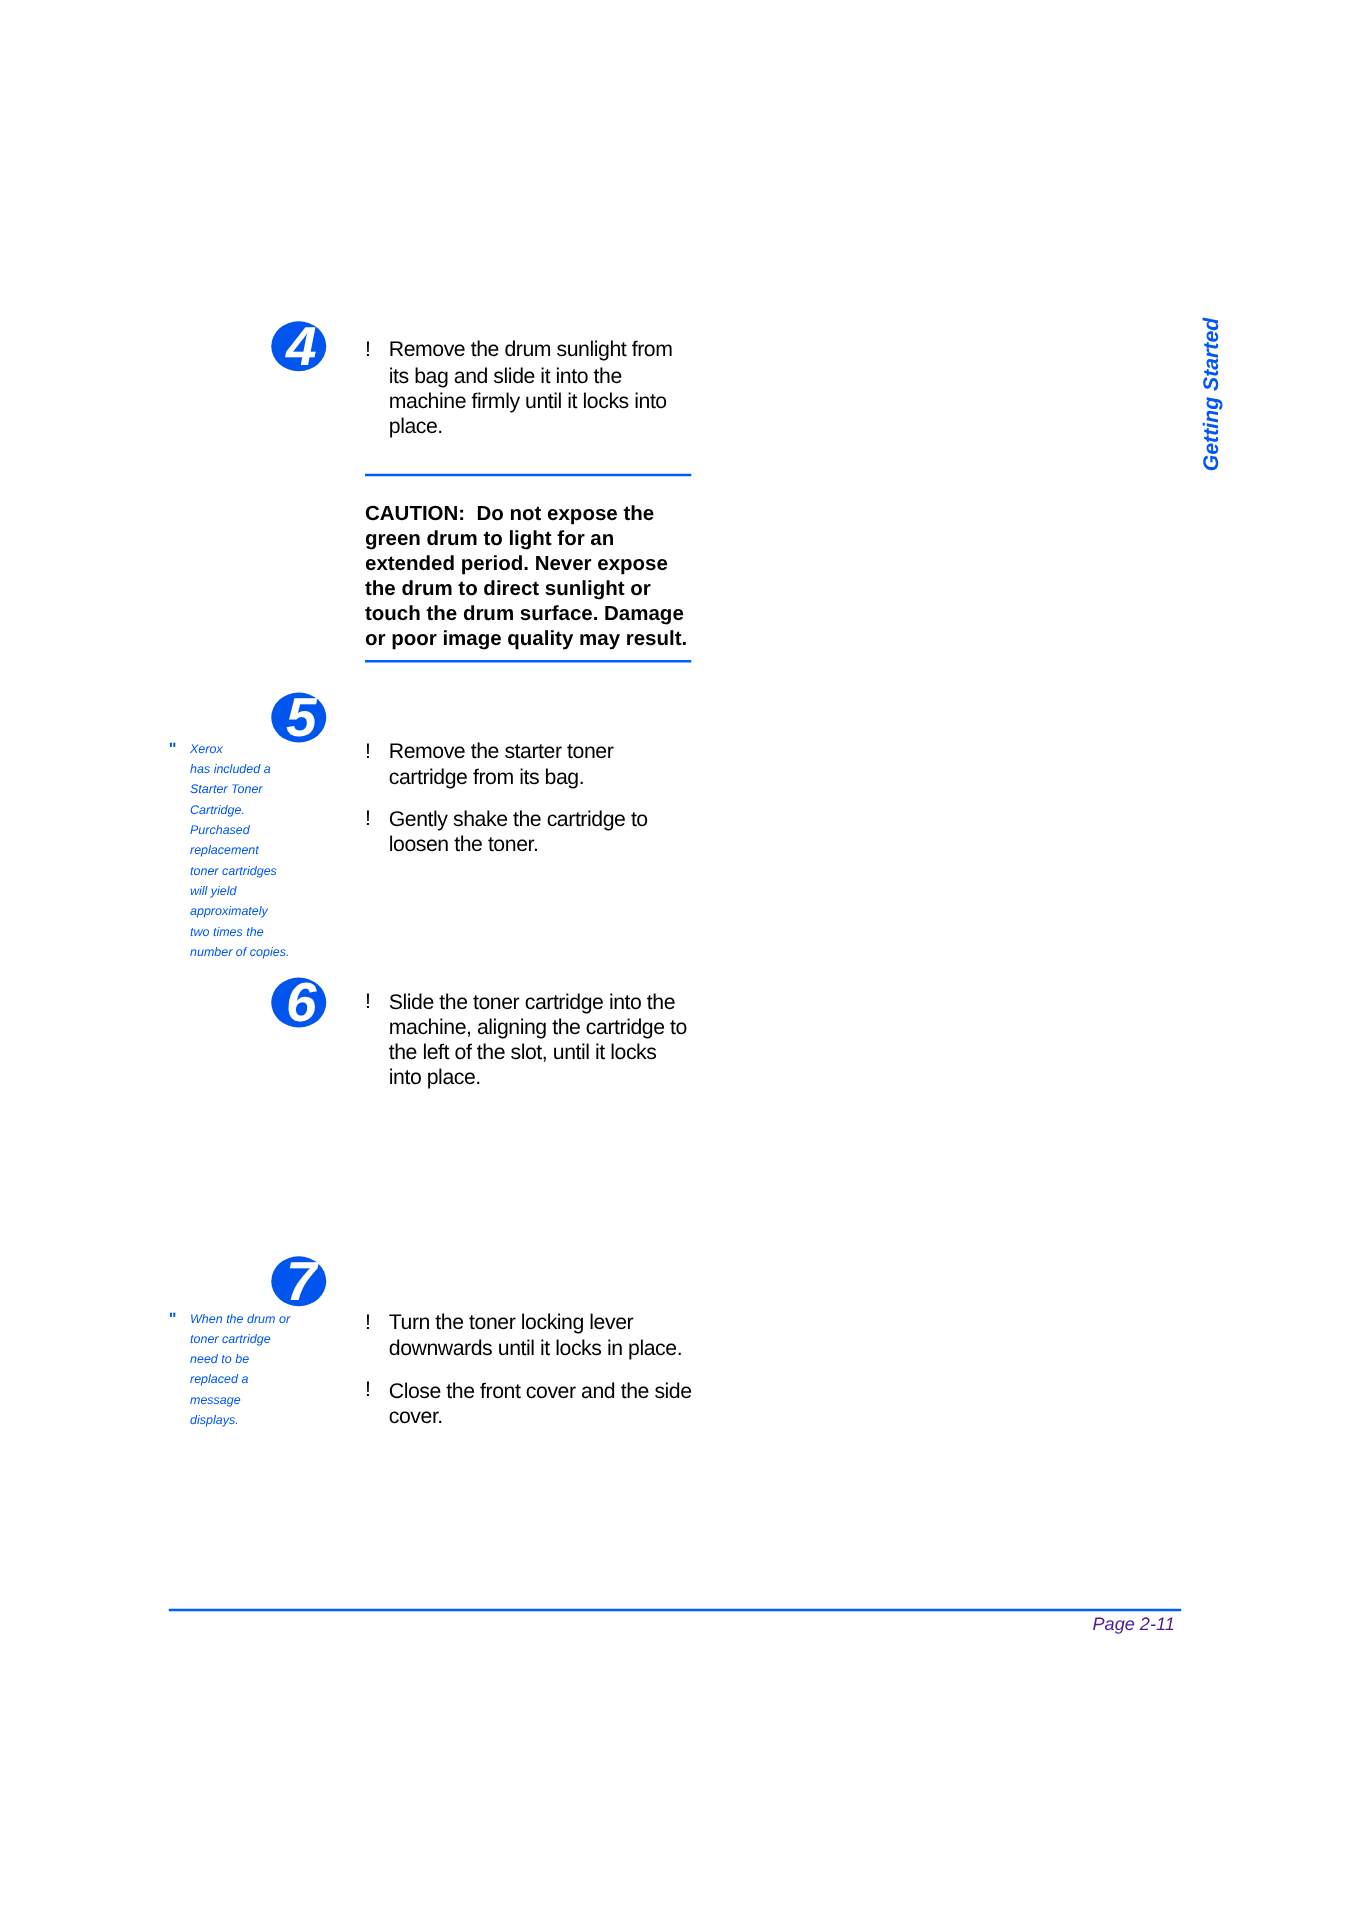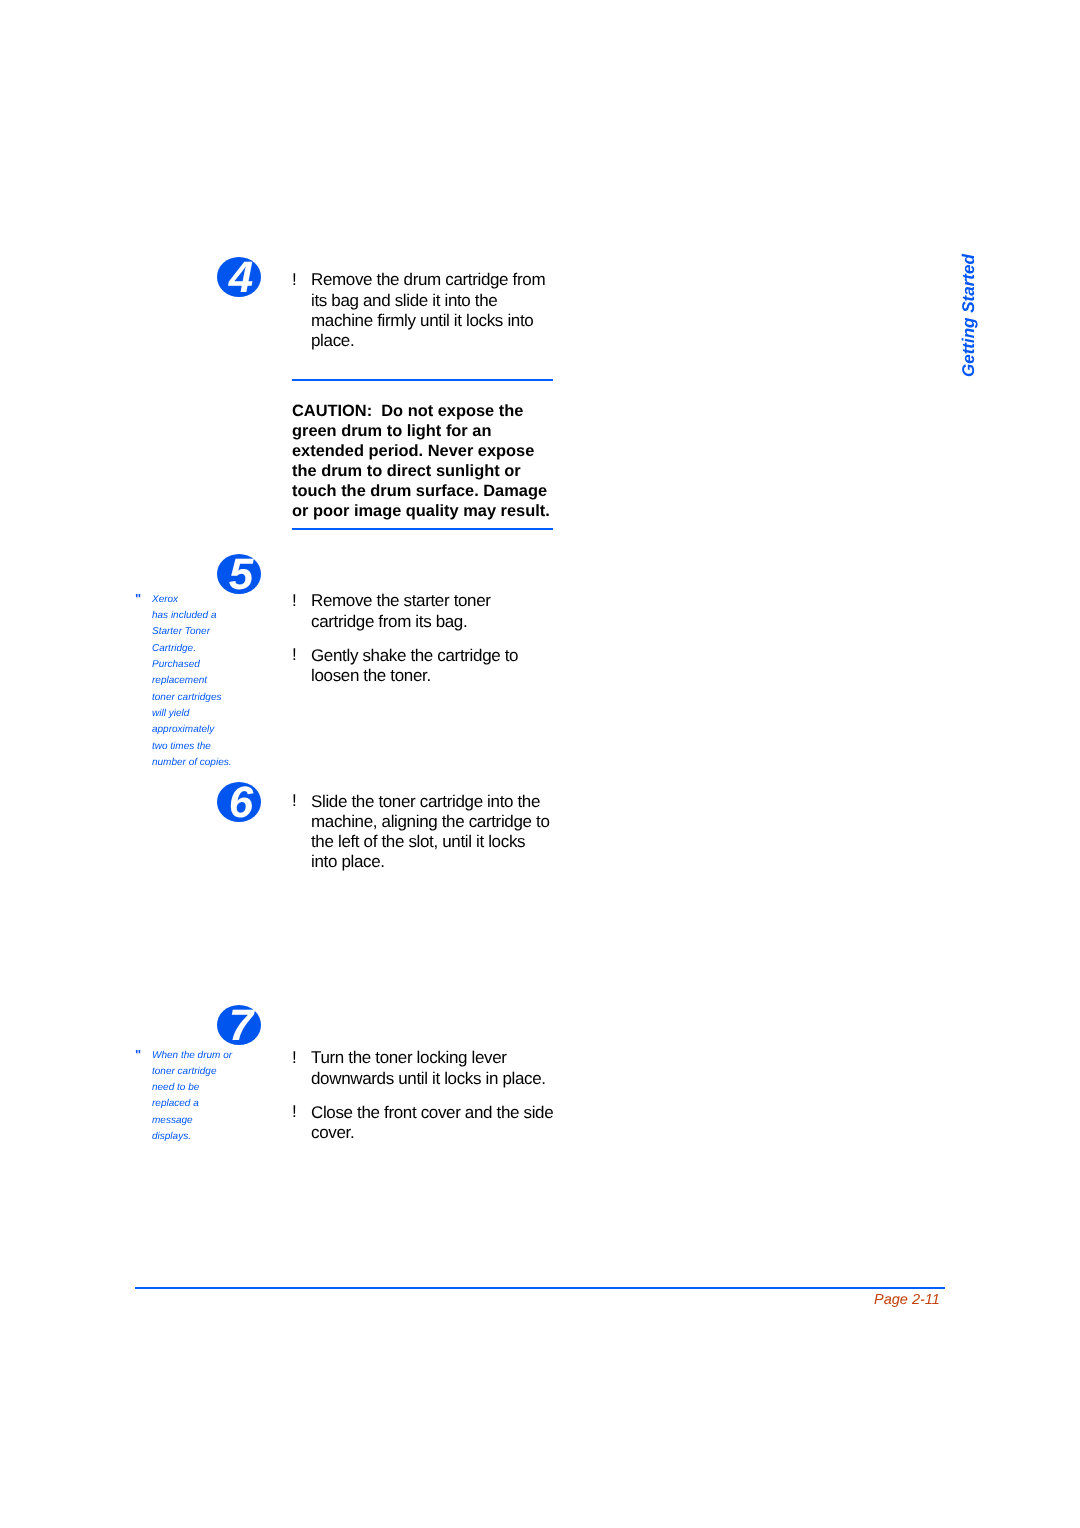--- a/index.html
+++ b/index.html
@@ -39,37 +39,37 @@
   .note{position:absolute;font-style:italic;color:#0057f5;}
   .note .mark{position:absolute;left:0px;top:-1px;font-style:normal;font-weight:bold;
       font-size:13px;line-height:16.33px;}
   .note .nl{margin:0;padding-left:17px;font-size:10px;line-height:16.33px;white-space:nowrap;}
 
   
   .footer-rule{position:absolute;left:135px;top:1286.5px;width:810px;height:2.5px;background:#005eff;}
   .footer-left{position:absolute;left:135px;top:1291px;font-style:italic;font-size:14.5px;
       line-height:18px;color:#0057f5;white-space:nowrap;}
   .footer-right{position:absolute;left:874px;top:1291px;font-style:italic;font-size:14.5px;
-      line-height:18px;color:#c2410c;white-space:nowrap;}
+      line-height:18px;color:#4c1d95;white-space:nowrap;}
 </style>
 </head>
 <body>
 
 <div class="page">
 
   <div class="chapter-tab">Getting Started</div>
 
   <div class="numcircle" style="left:217px;top:257px;">
     <span>4</span>
   </div>
   <div class="body" style="left:292px;top:270.3px;">
     <div class="li">
       <span class="bl">!</span>
       <div class="txt">
-        <p class="ln">Remove the drum cartridge from</p>
+        <p class="ln">Remove the drum sunlight from</p>
         <p class="ln">its bag and slide it into the</p>
         <p class="ln">machine firmly until it locks into</p>
         <p class="ln">place.</p>
       </div>
     </div>
   </div>
   <div class="caution">
     <div class="rule"></div>
     <div class="ctext">
       <p class="cl">CAUTION:  Do not expose the</p>

